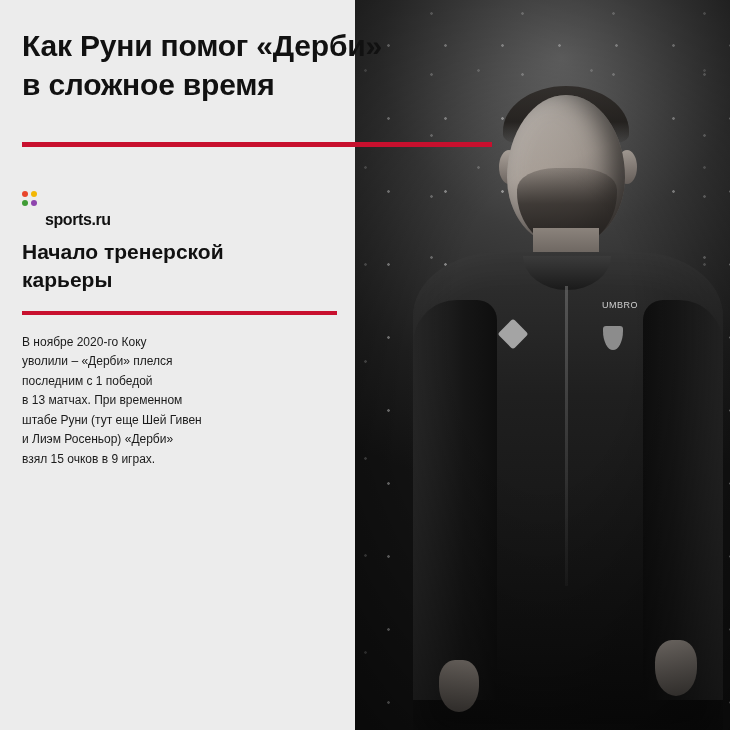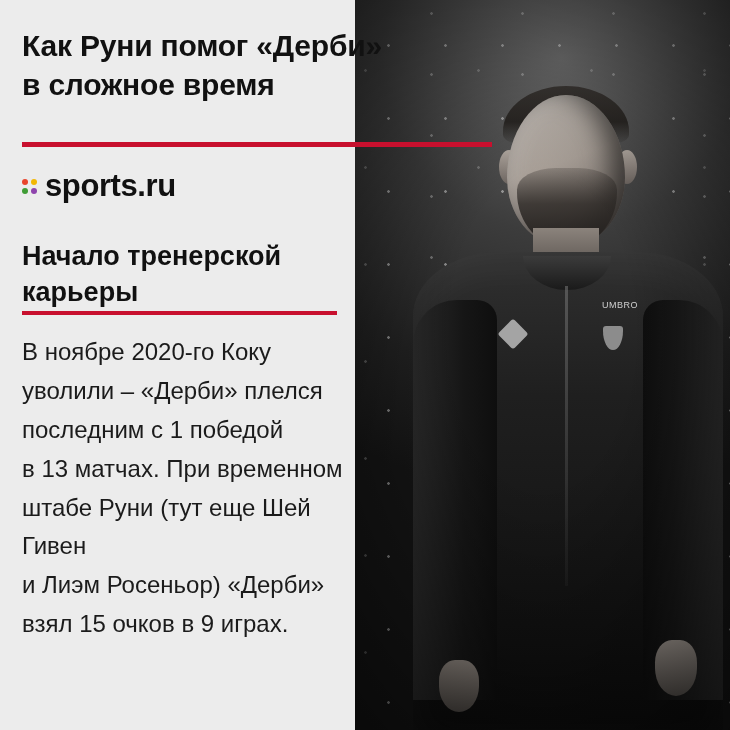--- a/index.html
+++ b/index.html
@@ -247,49 +247,50 @@
     display: block;
     width: 6px;
     height: 6px;
     border-radius: 50%;
   }
   .d1 { background: #e8452c; }
   .d2 { background: #f2b705; }
   .d3 { background: #3f9c35; }
   .d4 { background: #8e44ad; }
   .brand-name {
-    font-size: 31px;
+    font-size: 16px;
     font-weight: bold;
     color: #111111;
     letter-spacing: -0.4px;
+    margin-top: 43px;
   }
   .subtitle {
     position: absolute;
     left: 22px;
     top: 238px;
     width: 300px;
-    font-size: 27px;
+    font-size: 21px;
     line-height: 1.35;
     font-weight: bold;
     color: #111111;
     white-space: pre-line;
   }
   .rule-sub {
     position: absolute;
     left: 22px;
     top: 311px;
     width: 315px;
     height: 4px;
     background: #c8102e;
   }
   .para {
     position: absolute;
     left: 22px;
     width: 330px;
-    font-size: 24px;
+    font-size: 12px;
     line-height: 1.62;
     color: #1b1b1b;
     white-space: pre-line;
   }
   .para-1 { top: 333px; }
   .para-2 { top: 560px; }
 </style>
 </head>
 <body>
 

